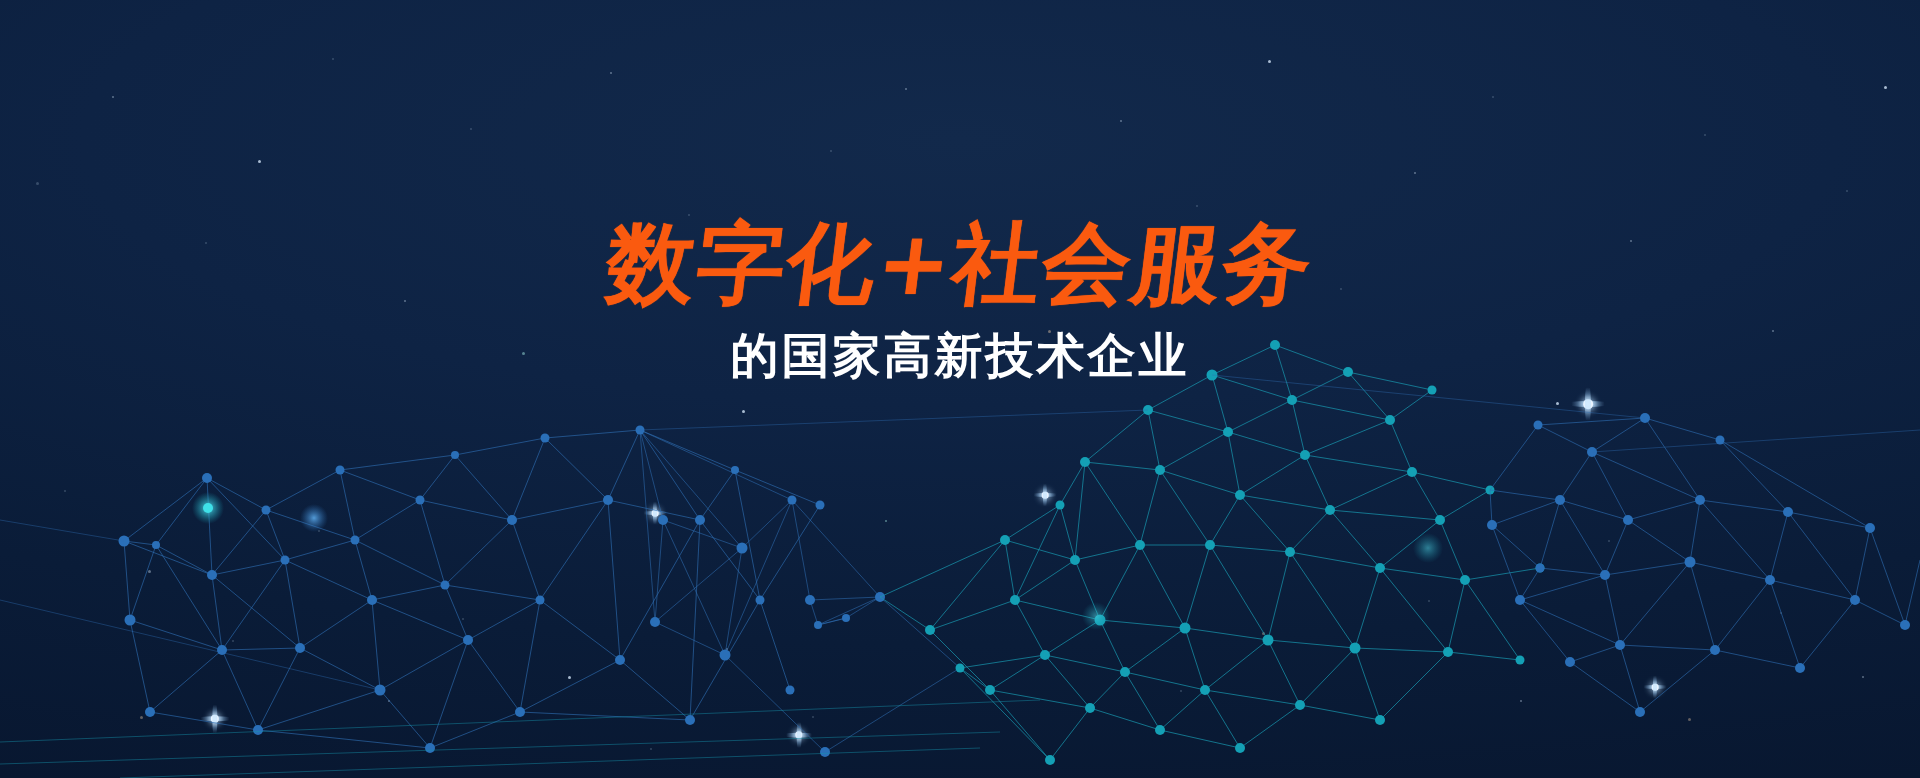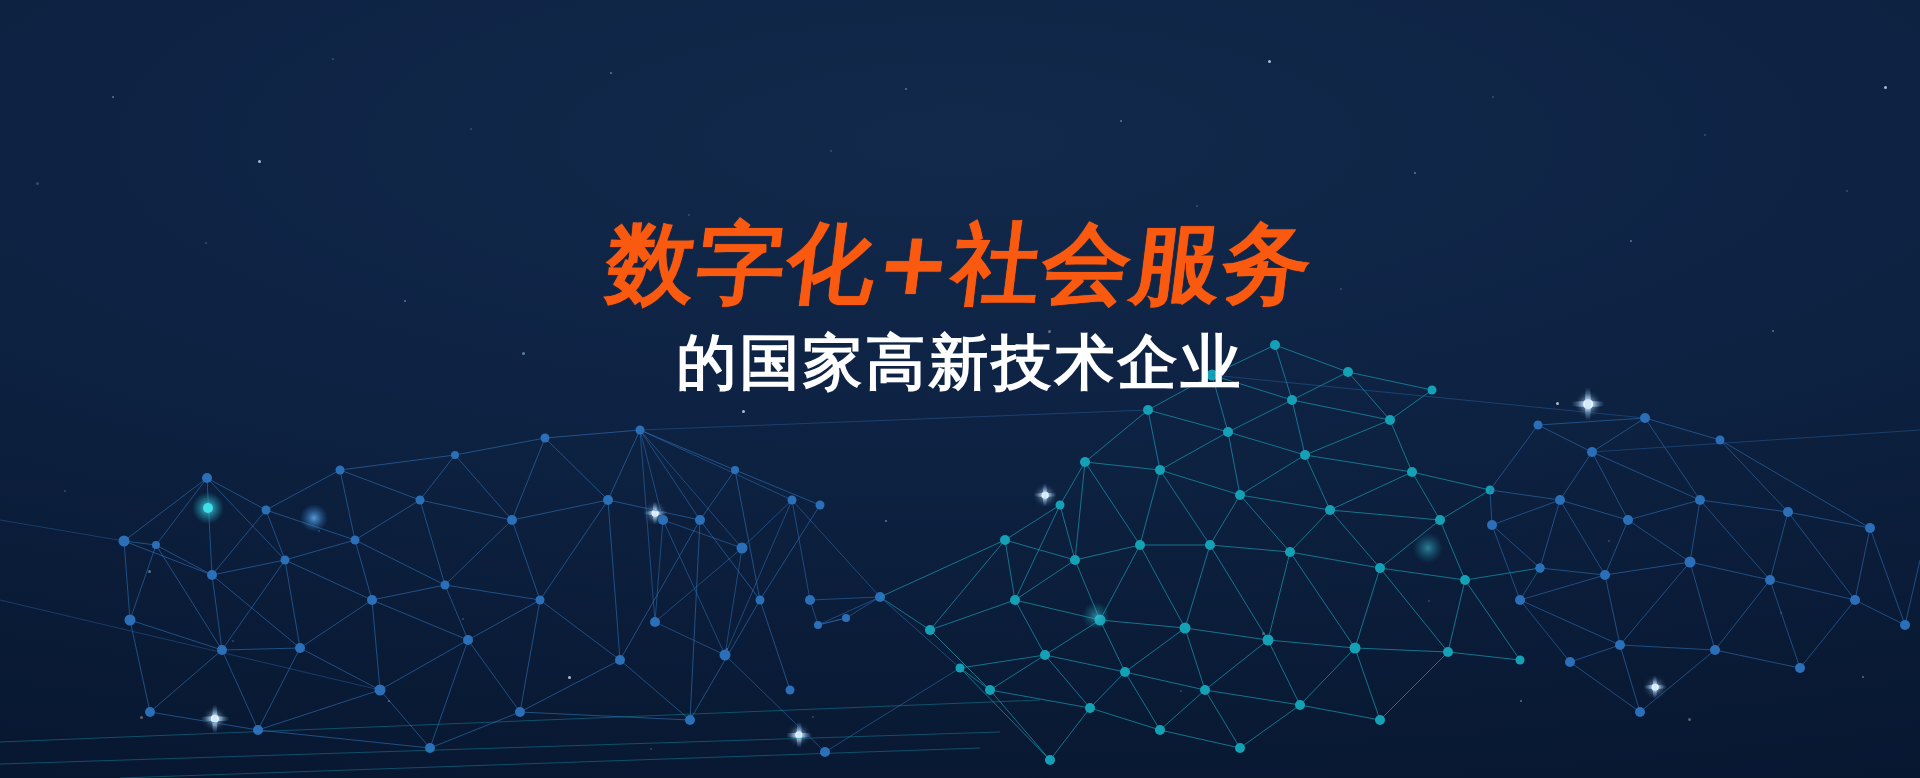--- a/index.html
+++ b/index.html
@@ -81,21 +81,21 @@
     line-height: 1.05;
     letter-spacing: 2px;
     color: #fa5a0f;
     margin: 0;
     transform: skewX(-7deg);
     text-shadow: 0 0 1px #fa5a0f;
     white-space: nowrap;
   }
   .subhead {
     font-family: "Liberation Serif", "DejaVu Serif", serif;
-    font-size: 60px;
+    font-size: 48px;
     font-weight: 600;
     line-height: 1.1;
     letter-spacing: 3px;
     color: #ffffff;
     margin: 20px 0 0 0;
     white-space: nowrap;
   }
 </style>
 </head>
 <body>

